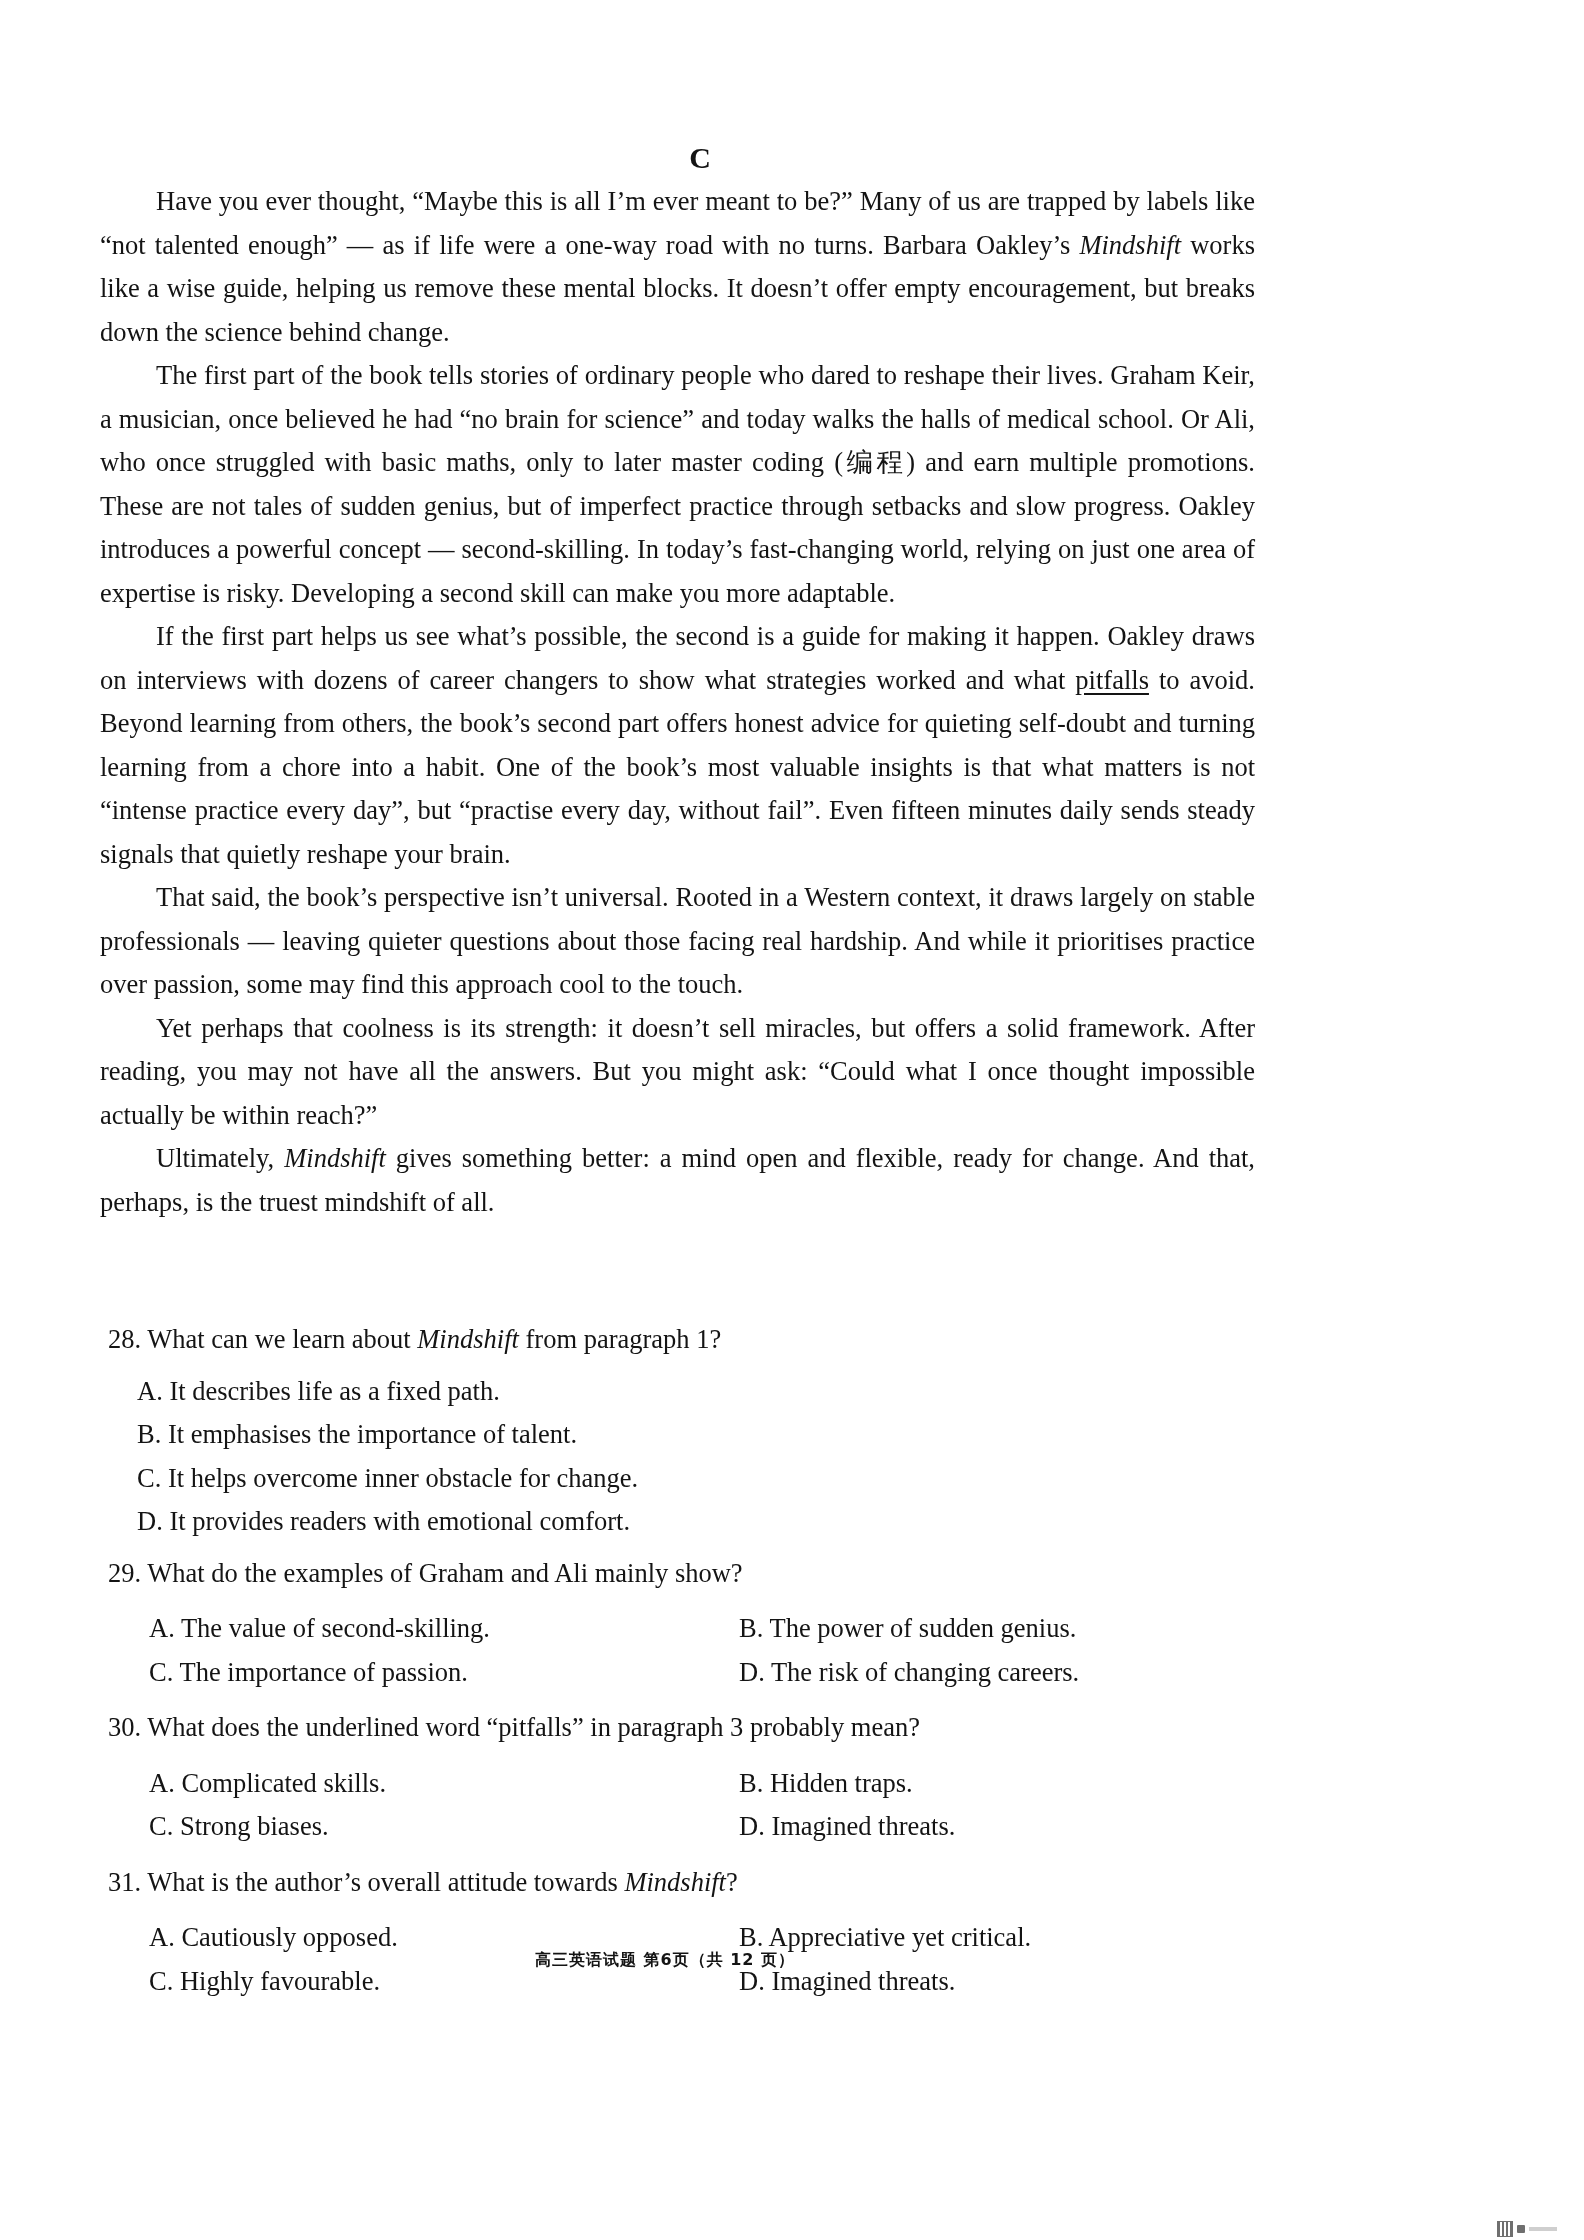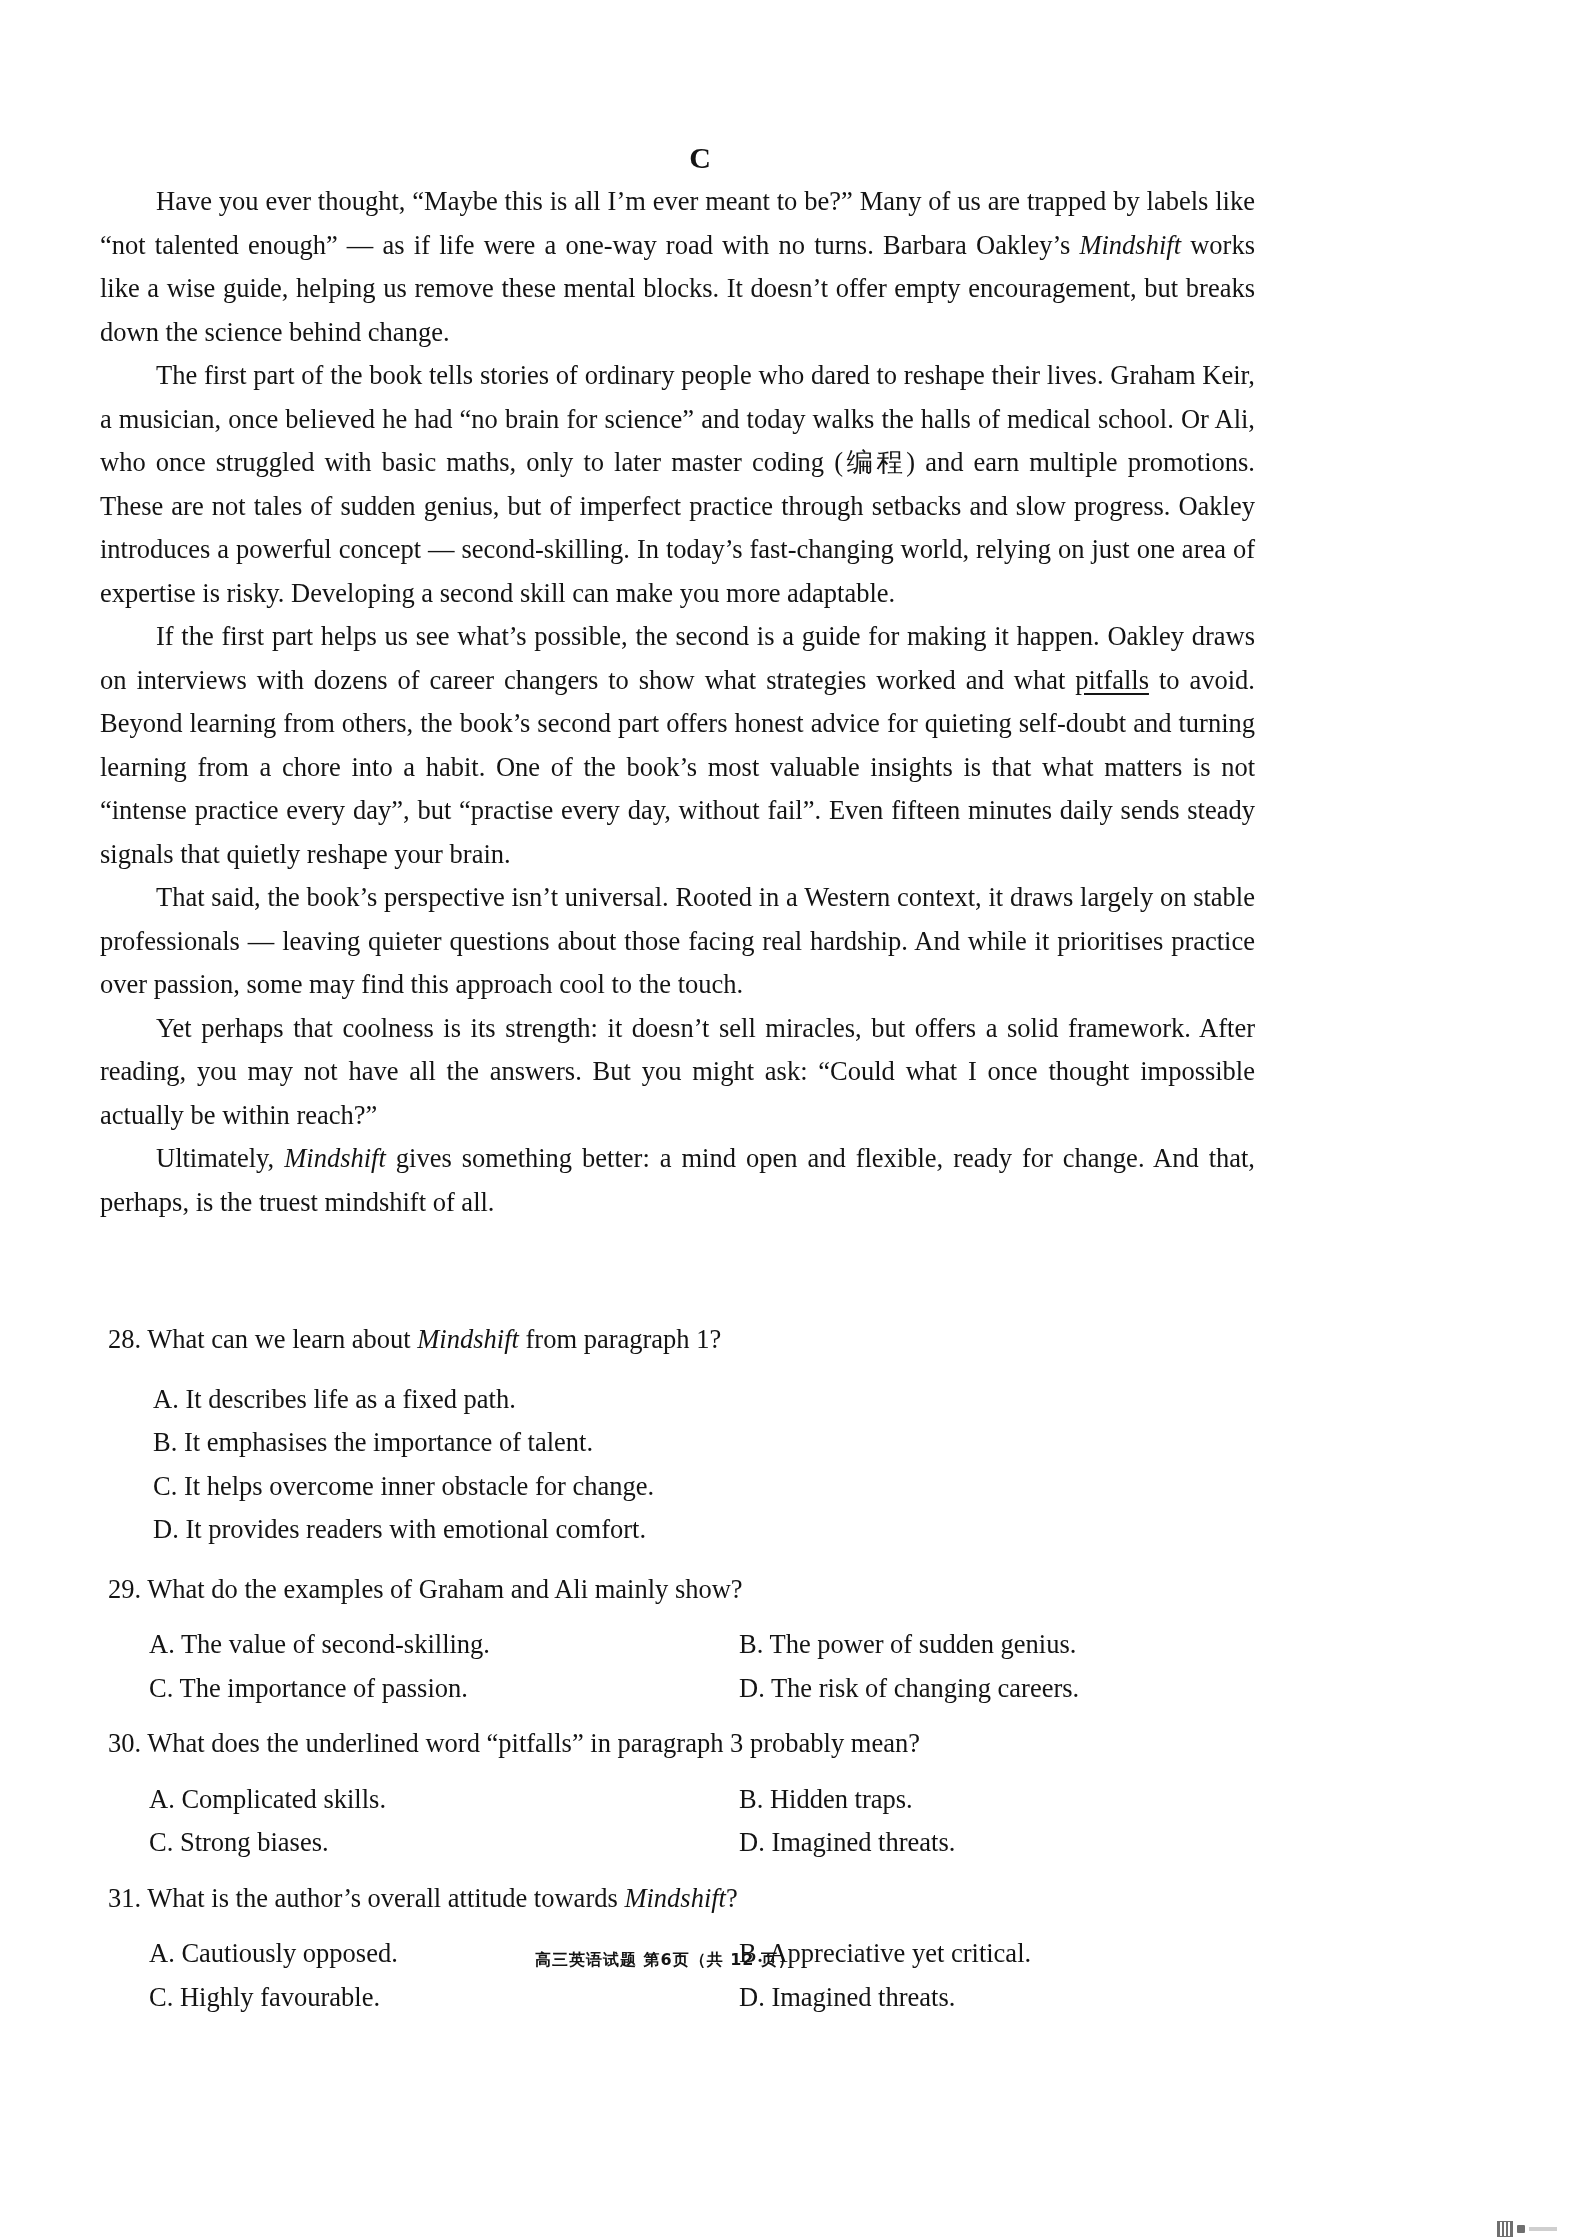--- a/index.html
+++ b/index.html
@@ -9,21 +9,21 @@
   .section-letter{position:absolute;left:0;width:1400px;top:138px;text-align:center;
        font-size:30px;font-weight:bold;line-height:40px;}
   .passage{position:absolute;left:100px;top:180px;width:1155px;
        font-size:26.5px;line-height:43.5px;}
   .passage p{margin:0;text-indent:56px;text-align:justify;text-align-last:left;}
   .passage em, .q em{}
   .passage u{text-decoration:underline;text-underline-offset:4px;margin-top:44px;}
   .questions{position:absolute;left:100px;top:1310px;width:1155px;
        font-size:26.5px;line-height:43.5px;}
   .q-stem{margin:8px;}
-  .opt-list{margin:16px;padding-left:37px;}
+  .opt-list{margin:0;padding-left:37px;}
   .opt-grid{margin:12px;padding-left:37px;display:grid;grid-template-columns:590px 540px;}
   .opt{white-space:nowrap;}
   .footer{position:absolute;left:0;width:1330px;top:1950px;text-align:center;
        font-family:"DejaVu Sans",sans-serif;font-size:16px;font-weight:bold;letter-spacing:1px;}
   .watermark{position:absolute;left:1497px;top:2221px;display:flex;align-items:center;gap:4px;opacity:.7;}
   .qr{width:16px;height:16px;background:
        repeating-linear-gradient(90deg,#333 0 2px,#fff 2px 4px),#333;
        -webkit-mask:none;border:1px solid #333;box-sizing:border-box;}
   .wm-logo{width:8px;height:8px;background:#333;border-radius:1px;}
   .wm-bar{width:28px;height:4px;background:#bbb;}

